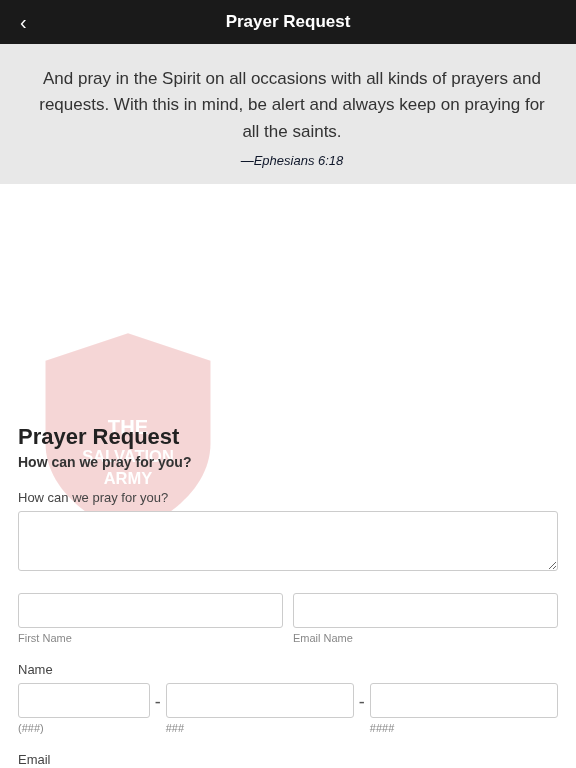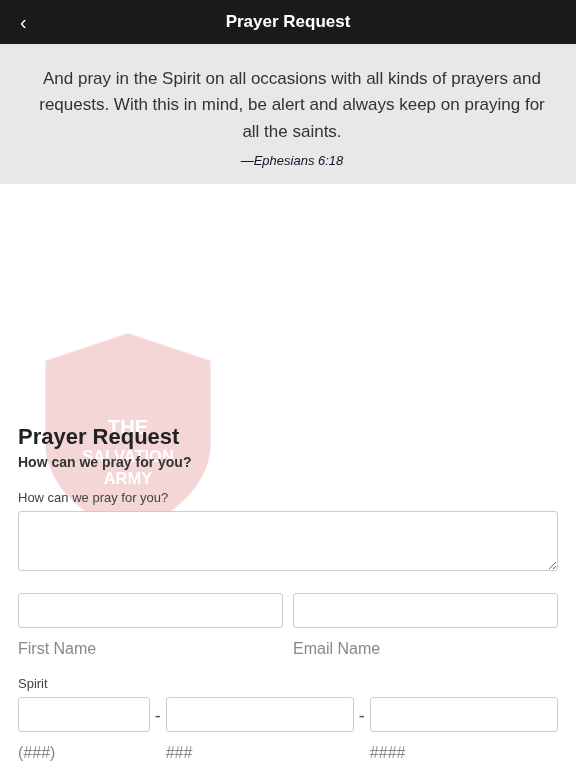--- a/index.html
+++ b/index.html
@@ -111,23 +111,23 @@
     .name-row {
       display: flex;
       gap: 10px;
     }
     .name-col {
       flex: 1;
       display: flex;
       flex-direction: column;
     }
     .sub-label {
-      font-size: 16px;
+      font-size: 11px;
       color: #888888;
-      margin-top: 12px;
+      margin-top: 4px;
     }
 
     
     .phone-row {
       display: flex;
       align-items: flex-start;
       gap: 0;
     }
     .phone-part {
       display: flex;
@@ -205,21 +205,21 @@
         <span class="sub-label">First Name</span>
       </div>
       <div class="name-col">
         <input type="text" class="field-input" style="">
         <span class="sub-label">Email Name</span>
       </div>
     </div>
   </div>
 
   <div class="field-group">
-    <label class="field-label">Spirit</label>
+    <label class="field-label">Name</label>
     <div class="phone-row">
       <div class="phone-part phone-input-area">
         <input type="text" class="field-input" style="width: 100%;">
         <span class="sub-label">(###)</span>
       </div>
       <span class="phone-separator">-</span>
       <div class="phone-part phone-input-mid">
         <input type="text" class="field-input" style="width: 100%;">
         <span class="sub-label">###</span>
       </div>

